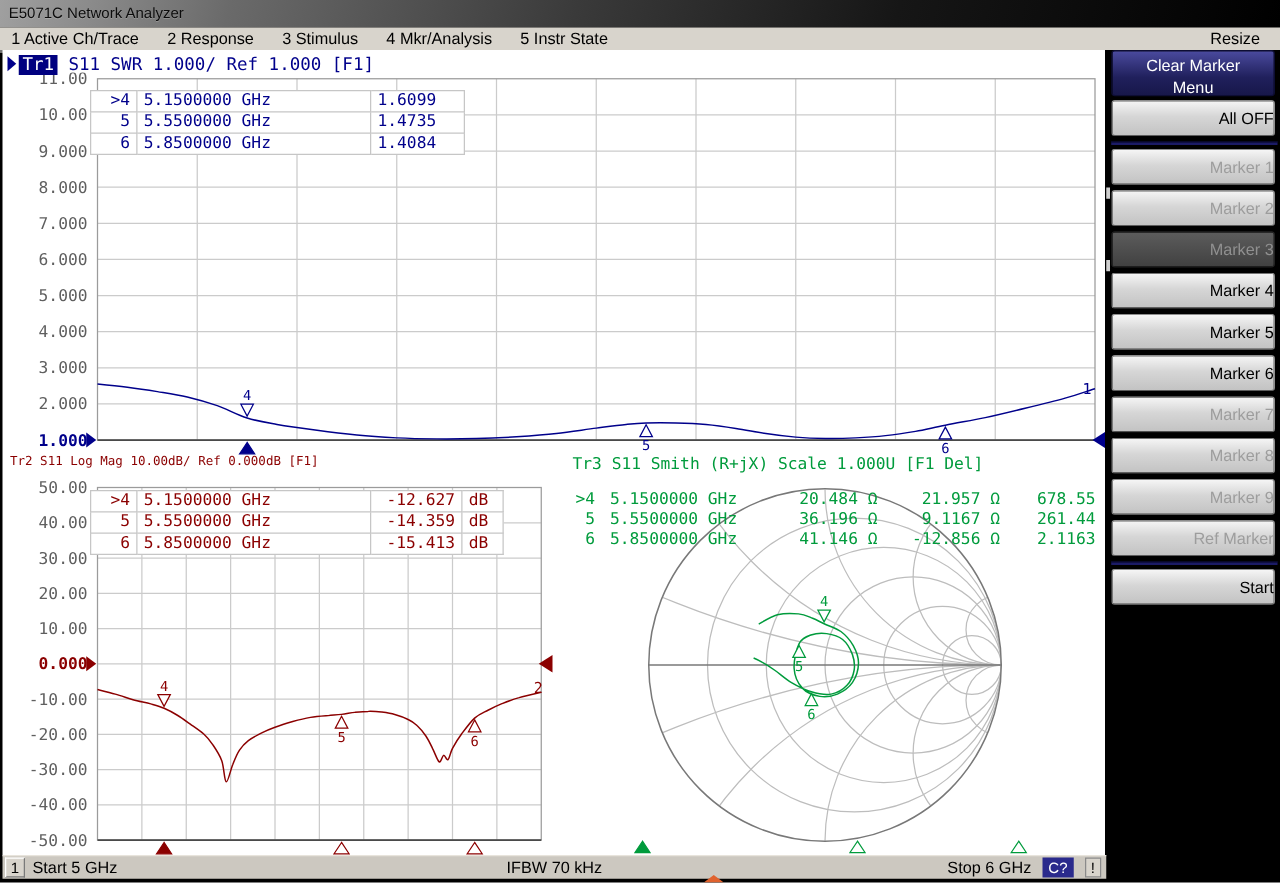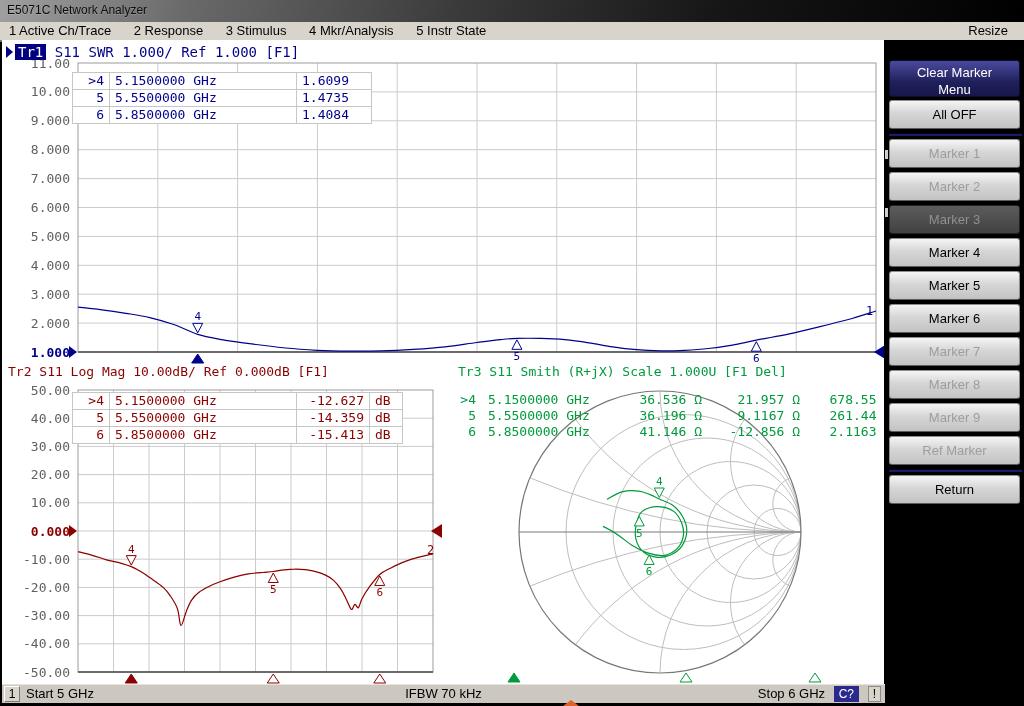--- a/index.html
+++ b/index.html
@@ -12,47 +12,47 @@
     text-shadow:0 1px 0 rgba(255,255,255,.18)}
   .menubar{position:absolute;left:0;top:22px;width:1024px;height:18px;background:#d8d4cc;
     border-bottom:2px solid #737373;font-size:13px;line-height:18px;color:#000}
   .menubar .mitem{display:inline-block;margin-left:9px;margin-right:10px}
   .menubar .resize{position:absolute;right:6px;top:0}
   
   .screen{position:absolute;left:2px;top:40px;width:882px;height:644px;background:#fff}
   .trhdr{position:absolute;height:16px;font-family:"DejaVu Sans Mono",monospace;font-size:14px;
     white-space:nowrap;z-index:4}
   .tr1hdr{left:6px;top:44px;color:#00008b}
-  .tr2hdr{left:8px;top:364px;color:#8b0000;font-size:13px}
+  .tr2hdr{left:8px;top:364px;color:#8b0000;font-size:10px}
   .tr3hdr{left:458px;top:364px;color:#009b3c;font-size:13px}
   .tr-arrow{display:inline-block;width:0;height:0;border-left:7px solid #00008b;
     border-top:6px solid transparent;border-bottom:6px solid transparent;margin-right:2px;
     vertical-align:-1px}
   .tr-tag{background:#000080;color:#fff;font-weight:normal;padding:0 3px}
   svg.layer{position:absolute;z-index:2}
   svg text{font-family:"DejaVu Sans Mono",monospace}
   
   table.mtable{position:absolute;border-collapse:collapse;z-index:3;background:#fff;
     font-family:"DejaVu Sans Mono",monospace;font-size:13px}
   table.mtable td{border:1px solid #c6c6c6;padding:0 5px;height:16px;line-height:16px;white-space:nowrap}
   table.mtable td.num{text-align:right}
   #t1{left:72px;top:72px;color:#00008b}
   #t2{left:72px;top:392px;color:#8b0000}
   #t3{left:450px;top:392px;color:#009b3c;background:transparent}
   #t3 td{border:none;padding:0 2px}
   
   .sidebar{position:absolute;left:884px;top:40px;width:140px;height:646px;background:#000;z-index:5}
   .sk-tick{position:absolute;left:1px;width:3px;height:9px;background:#cfcfcf}
-  .sk-header{margin:20px 2px 3px 5px;width:131px;height:37px;border-radius:3px;
+  .sk-header{margin:0 2px 3px 5px;width:131px;height:37px;border-radius:3px;
     background:linear-gradient(#4a4a9e,#20205c 60%,#17174a);color:#fff;text-align:center;
     font-size:13px;line-height:17px;padding-top:3px;box-sizing:border-box;
     border:1px solid #0d0d33}
   .sk-btn{margin:0 2px 4px 5px;width:131px;height:29px;border-radius:3px;box-sizing:border-box;
     background:linear-gradient(#f5f5f5,#d6d6d6 45%,#c3c3c3);border:1px solid #8d8d8d;
-    border-bottom-color:#5c5c5c;color:#000;font-size:13px;text-align:center;line-height:27px}
+    border-bottom-color:#5c5c5c;color:#000;font-size:13px;text-align:right;line-height:27px}
   .sk-btn.disabled{color:#9d9d9d}
   .sk-btn.active{background:linear-gradient(#5c5c5c,#414141);color:#909090;border-color:#222}
   .sk-sep{height:2px;background:#1b1b66;margin:0 2px 3px 5px;border-top:1px solid #05051e}
   
   .statusbar{position:absolute;left:2px;top:684px;width:883px;height:18px;background:#ccc8c0;
     font-size:13px;line-height:17px;color:#000;z-index:6;border-top:1px solid #e8e4dc}
   .chanbox{position:absolute;left:2px;top:1px;width:14px;height:14px;border:1px solid;
     border-color:#fff #7a7a7a #7a7a7a #fff;text-align:center;line-height:14px;font-size:12px;background:#d8d4cc}
   .startlbl{position:absolute;left:24px}
   .ifbwlbl{position:absolute;left:0;right:0;text-align:center}
@@ -252,21 +252,21 @@
         <td class="num">-15.413</td>
         <td>dB</td>
       </tr>
 </tbody>
   </table>
 <table class="mtable" id="t3">
   <tbody>
       <tr>
         <td class="num" style="width:24px">&gt;4</td>
         <td style="width:126px;padding-left:10px">5.1500000 GHz</td>
-        <td class="num" style="width:84px">36.536 Ω</td>
+        <td class="num" style="width:84px">20.484 Ω</td>
         <td class="num" style="width:94px">21.957 Ω</td>
         <td class="num" style="width:96px">678.55 pH</td>
       </tr>
   <tr>
         <td class="num">5</td>
         <td style="padding-left:10px">5.5500000 GHz</td>
         <td class="num">36.196 Ω</td>
         <td class="num">9.1167 Ω</td>
         <td class="num">261.44 pH</td>
       </tr>
@@ -294,21 +294,21 @@
       <div class="sk-btn disabled">Marker 2</div>
       <div class="sk-btn active">Marker 3</div>
       <div class="sk-btn">Marker 4</div>
       <div class="sk-btn">Marker 5</div>
       <div class="sk-btn">Marker 6</div>
       <div class="sk-btn disabled">Marker 7</div>
       <div class="sk-btn disabled">Marker 8</div>
       <div class="sk-btn disabled">Marker 9</div>
       <div class="sk-btn disabled">Ref Marker</div>
       <div class="sk-sep"></div>
-      <div class="sk-btn">Return</div>
+      <div class="sk-btn">Start</div>
     </div>
 </div>
 
 <div class="statusbar">
   <span class="chanbox">1</span>
   <span class="startlbl">Start 5 GHz</span>
   <span class="ifbwlbl">IFBW 70 kHz</span>
   <span class="rgt">
     <span class="stoplbl">Stop 6 GHz</span>
     <span class="calbadge">C?</span>

